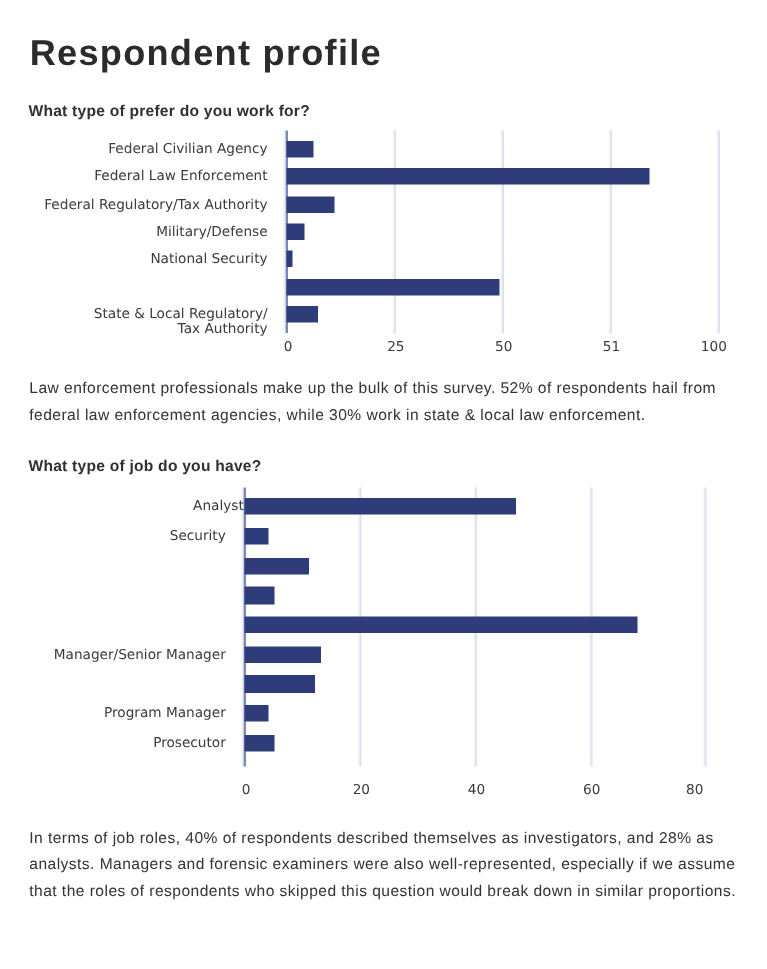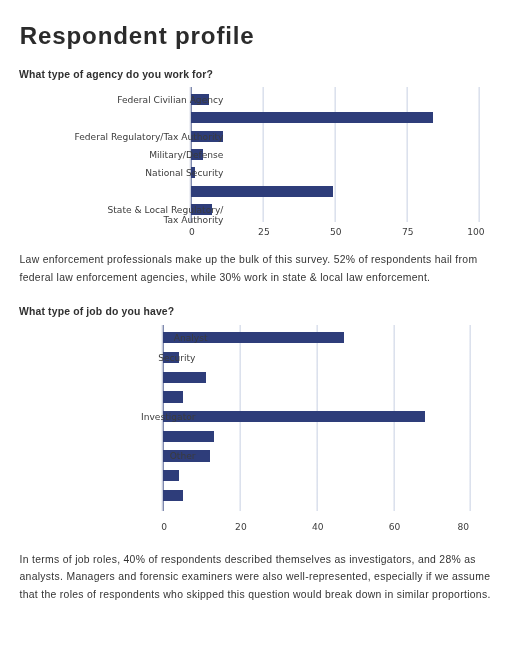--- a/index.html
+++ b/index.html
@@ -36,44 +36,45 @@
   .chart { position:absolute; left:0; top:0; width:511px; height:646px; pointer-events:none; }
   .grid-line { position:absolute; width:2px;
     background:linear-gradient(to right,
       rgba(var(--grid-rgb), 0.30), rgba(var(--grid-rgb), 0.95)); }
   .axis-line { position:absolute; width:3px;
     background:linear-gradient(to right,
       rgba(var(--axis-rgb), 0.12) 0%,  rgba(var(--axis-rgb), 0.12) 33%,
       rgba(var(--axis-rgb), 0.42) 33%, rgba(var(--axis-rgb), 0.42) 66%,
       rgba(var(--axis-rgb), 0.95) 66%, rgba(var(--axis-rgb), 0.95) 100%); }
   .bar { position:absolute; background:#2e3d7a; }
-  .cat-label { position:absolute; text-align:right; font-family:"DejaVu Sans", sans-serif; font-size:9.1px; letter-spacing:0px; color:#3b3b3b; line-height:10.6px; white-space:nowrap;margin-left:45px; }
+  .cat-label { position:absolute; text-align:right; font-family:"DejaVu Sans", sans-serif; font-size:9.1px; letter-spacing:0px; color:#3b3b3b; line-height:10.6px; white-space:nowrap; }
   .tick-label { position:absolute; text-align:center; font-family:"DejaVu Sans", sans-serif; font-size:9.1px; letter-spacing:0px; color:#3b3b3b; line-height:11px; }
 </style>
 </head>
 <body>
 
 <div class="page">
   <div class="title">Respondent profile</div>
 
-  <div class="qlabel" style="top:68px">What type of agency do you work for?</div>
+  <div class="qlabel" style="top:68px">What type of prefer do you work for?</div>
   <div class="chart" id="chart1">
       <div class="axis-line" style="left:189px;top:86.8px;height:135.10000000000002px;--axis-rgb:120,131,170"></div>
       <div class="tick-label" style="left:167px;top:227.2px;width:50px">0</div>
       <div class="grid-line" style="left:261.9px;top:86.8px;height:135.10000000000002px;--grid-rgb:210,217,232"></div>
       <div class="tick-label" style="left:238.89999999999998px;top:227.2px;width:50px">25</div>
       <div class="grid-line" style="left:333.8px;top:86.8px;height:135.10000000000002px;--grid-rgb:210,217,232"></div>
       <div class="tick-label" style="left:310.8px;top:227.2px;width:50px">50</div>
       <div class="grid-line" style="left:405.70000000000005px;top:86.8px;height:135.10000000000002px;--grid-rgb:210,217,232"></div>
-      <div class="tick-label" style="left:382.70000000000005px;top:227.2px;width:50px">75</div>
+      <div class="tick-label" style="left:382.70000000000005px;top:227.2px;width:50px">51</div>
       <div class="grid-line" style="left:477.6px;top:86.8px;height:135.10000000000002px;--grid-rgb:210,217,232"></div>
       <div class="tick-label" style="left:450.9px;top:227.2px;width:50px">100</div>
       <div class="bar" style="left:191px;top:94px;width:18.056px;height:11.2px;background:#2e3d7a"></div>
       <div class="cat-label" style="left:0px;top:95px;width:178.4px">Federal Civilian Agency</div>
       <div class="bar" style="left:191px;top:112.3px;width:242.38400000000001px;height:11.2px;background:#2e3d7a"></div>
+      <div class="cat-label" style="left:0px;top:113.3px;width:178.4px">Federal Law Enforcement</div>
       <div class="bar" style="left:191px;top:130.6px;width:32.436px;height:11.2px;background:#2e3d7a"></div>
       <div class="cat-label" style="left:0px;top:131.59999999999997px;width:178.4px">Federal Regulatory/Tax Authority</div>
       <div class="bar" style="left:191px;top:148.9px;width:12.304000000000002px;height:11.2px;background:#2e3d7a"></div>
       <div class="cat-label" style="left:0px;top:149.89999999999998px;width:178.4px">Military/Defense</div>
       <div class="bar" style="left:191px;top:167.20000000000002px;width:3.676px;height:11.2px;background:#2e3d7a"></div>
       <div class="cat-label" style="left:0px;top:168.2px;width:178.4px">National Security</div>
       <div class="bar" style="left:191px;top:185.5px;width:141.72400000000002px;height:11.2px;background:#2e3d7a"></div>
       <div class="bar" style="left:191px;top:203.8px;width:20.932000000000006px;height:11.2px;background:#2e3d7a"></div>
       <div class="cat-label" style="left:0px;top:204.79999999999998px;width:178.4px">State &amp; Local Regulatory/<br>Tax Authority</div>
     </div>
@@ -91,21 +92,22 @@
       <div class="tick-label" style="left:369.5px;top:521.5px;width:50px">60</div>
       <div class="grid-line" style="left:469.30000000000007px;top:324.9px;height:185.8px;--grid-rgb:210,217,232"></div>
       <div class="tick-label" style="left:438.2px;top:521.5px;width:50px">80</div>
       <div class="bar" style="left:163.1px;top:332.29999999999995px;width:181.28000000000006px;height:11.2px;background:#2e3d7a"></div>
       <div class="cat-label" style="left:12px;top:333.29999999999995px;width:150.5px">Analyst</div>
       <div class="bar" style="left:163.1px;top:351.97499999999997px;width:16.160000000000004px;height:11.2px;background:#2e3d7a"></div>
       <div class="cat-label" style="left:0px;top:352.97499999999997px;width:150.5px">Security</div>
       <div class="bar" style="left:163.1px;top:371.65px;width:43.040000000000006px;height:11.2px;background:#2e3d7a"></div>
       <div class="bar" style="left:163.1px;top:391.32499999999993px;width:20.000000000000004px;height:11.2px;background:#2e3d7a"></div>
       <div class="bar" style="left:163.1px;top:410.99999999999994px;width:261.92px;height:11.2px;background:#2e3d7a"></div>
-      <div class="cat-label" style="left:0px;top:411.99999999999994px;width:150.5px">Investigator</div>
       <div class="bar" style="left:163.1px;top:430.67499999999995px;width:50.720000000000006px;height:11.2px;background:#2e3d7a"></div>
+      <div class="cat-label" style="left:0px;top:431.67499999999995px;width:150.5px">Manager/Senior Manager</div>
       <div class="bar" style="left:163.1px;top:450.34999999999997px;width:46.88px;height:11.2px;background:#2e3d7a"></div>
-      <div class="cat-label" style="left:0px;top:451.34999999999997px;width:150.5px">Other</div>
       <div class="bar" style="left:163.1px;top:470.025px;width:16.160000000000004px;height:11.2px;background:#2e3d7a"></div>
+      <div class="cat-label" style="left:0px;top:471.025px;width:150.5px">Program Manager</div>
       <div class="bar" style="left:163.1px;top:489.69999999999993px;width:20.000000000000004px;height:11.2px;background:#2e3d7a"></div>
+      <div class="cat-label" style="left:0px;top:490.69999999999993px;width:150.5px">Prosecutor</div>
     </div>
   <div class="para" style="top:550.5px">In terms of job roles, 40% of respondents described themselves as investigators, and 28% as analysts. Managers and forensic examiners were also well-represented, especially if we assume that the roles of respondents who skipped this question would break down in similar proportions.</div>
 </div>
 
 </body></html>

